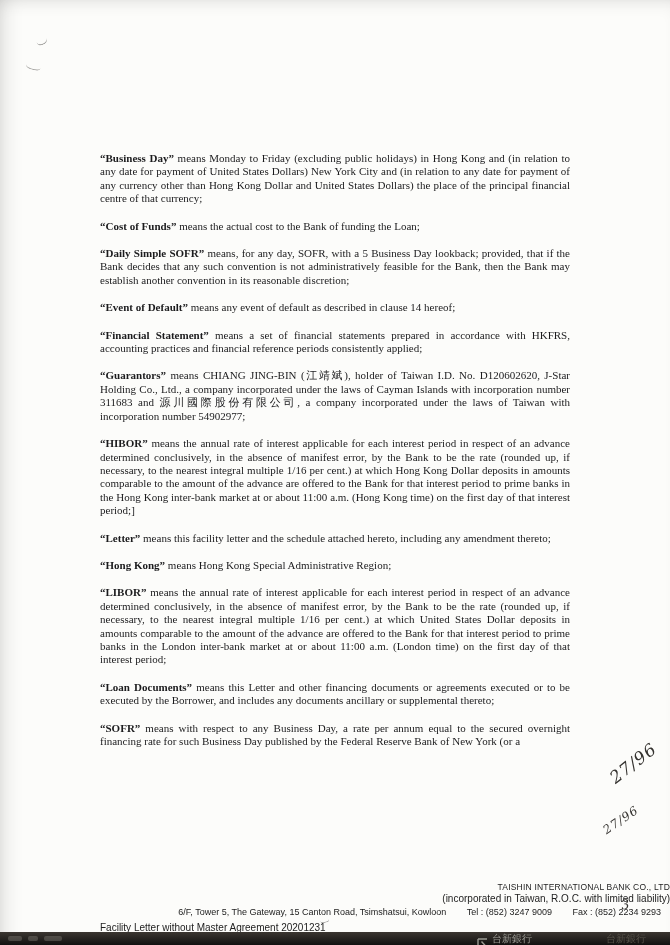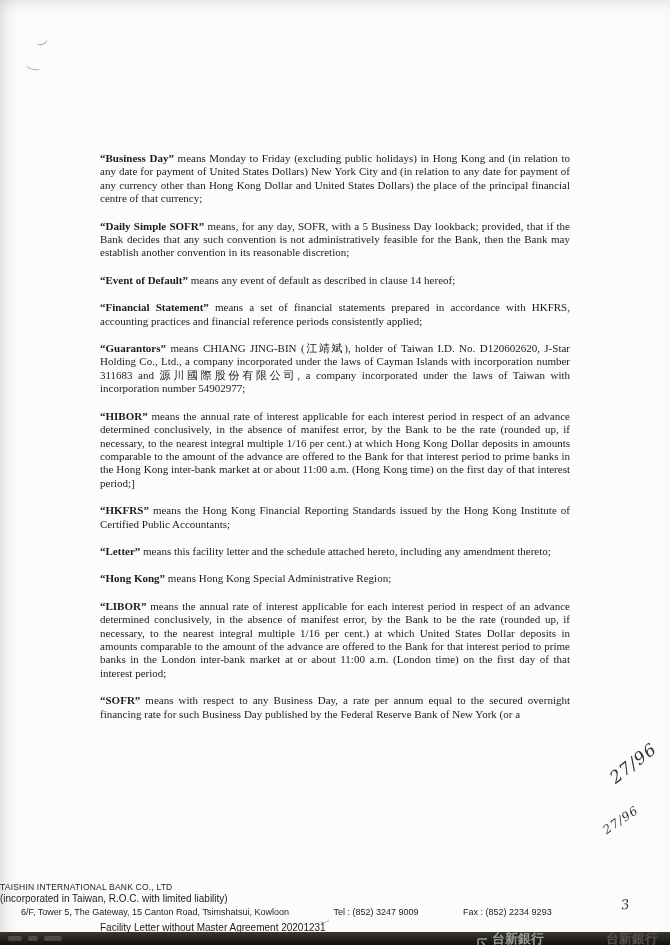--- a/index.html
+++ b/index.html
@@ -7,68 +7,69 @@
     position:relative;width:670px;height:945px;background:#fcfcfa;overflow:hidden;
     font-family:"Liberation Serif",serif;color:#1b1b1d;
     box-shadow:inset 14px 0 22px -14px rgba(0,0,0,.18), inset 0 12px 20px -14px rgba(0,0,0,.14);
   }
   .content{
     position:absolute;left:100px;top:137px;width:470px;
     font-size:11px;line-height:13.4px;text-align:justify;margin-top:15px;
   }
   .content p{margin:0 0 14px 0;}
   .content b{font-weight:bold;}
-  .footer{position:absolute;left:0;top:881px;width:670px;text-align:left;
+  .footer{position:absolute;left:0;top:881px;width:670px;text-align:right;
     font-family:"Liberation Sans",sans-serif;color:#222;}
   .footer .bank{font-size:8.5px;letter-spacing:.2px;line-height:12px;}
   .footer .inc{font-size:10px;line-height:12px;}
   .footer .addr{font-size:9px;line-height:15px;}
-  .footer .addr span{margin:0 21px;}
+  .footer .addr span{margin:0 9px;}
   .docref{position:absolute;left:100px;top:922px;font-size:10px;
     font-family:"Liberation Sans",sans-serif;color:#222;}
   .hw{position:absolute;font-family:"DejaVu Serif",serif;font-style:italic;color:#34322f;}
   .hw1{left:606px;top:753px;font-size:17px;transform:rotate(-38deg);letter-spacing:1px;}
   .hw2{left:601px;top:813px;font-size:12px;transform:rotate(-34deg);letter-spacing:1px;}
   .hw3{left:621px;top:897px;font-size:13px;transform:rotate(-8deg);}
   .pm{position:absolute;pointer-events:none;}
   .pm1{left:36px;top:36px;width:11px;height:8px;border-bottom:1.5px solid rgba(70,68,64,.55);
     border-radius:50%;transform:rotate(-22deg);}
   .pm2{left:26px;top:62px;width:15px;height:7px;border-bottom:1.5px solid rgba(70,68,64,.45);
     border-radius:45%;transform:rotate(14deg);}
   .pm3{left:320px;top:917px;width:9px;height:5px;border-bottom:1.2px solid rgba(70,68,64,.5);
     border-radius:50%;transform:rotate(-12deg);}
   .scan-strip{position:absolute;left:0;bottom:0;width:670px;height:13px;
     background:linear-gradient(#3b3631,#121110);}
   .smudge{position:absolute;top:4px;height:5px;background:rgba(150,145,138,.35);border-radius:2px;}
   .sm1{left:8px;width:14px;} .sm2{left:28px;width:10px;} .sm3{left:44px;width:18px;}
-  .brand{position:absolute;top:1px;font-size:13px;line-height:11px;
-    font-family:"Liberation Sans",sans-serif;font-weight:bold;}
+  .brand{position:absolute;top:1px;font-size:10px;line-height:11px;
+    font-family:"Liberation Sans",sans-serif;}
   .brand-main{left:492px;color:#9b9a93;}
   .brand-faint{left:606px;color:#565249;}
   .logo{position:absolute;left:477px;top:2px;}
 </style>
 </head>
 <body>
 
 <div class="page">
 
   <div class="pm pm1"></div>
   <div class="pm pm2"></div>
 
   <div class="content">
     <p><b>“Business Day”</b><span> means Monday to Friday (excluding public holidays) in Hong Kong and (in relation to any date for payment of United States Dollars) New York City and (in relation to any date for payment of any currency other than Hong Kong Dollar and United States Dollars) the place of the principal financial centre of that currency;</span></p>
+    <p><b>“Cost of Funds”</b><span> means the actual cost to the Bank of funding the Loan;</span></p>
     <p><b>“Daily Simple SOFR”</b><span> means, for any day, SOFR, with a 5 Business Day lookback; provided, that if the Bank decides that any such convention is not administratively feasible for the Bank, then the Bank may establish another convention in its reasonable discretion;</span></p>
     <p><b>“Event of Default”</b><span> means any event of default as described in clause 14 hereof;</span></p>
     <p><b>“Financial Statement”</b><span> means a set of financial statements prepared in accordance with HKFRS, accounting practices and financial reference periods consistently applied;</span></p>
     <p><b>“Guarantors”</b><span> means CHIANG JING-BIN (江靖斌), holder of Taiwan I.D. No. D120602620, J-Star Holding Co., Ltd., a company incorporated under the laws of Cayman Islands with incorporation number 311683 and 源川國際股份有限公司, a company incorporated under the laws of Taiwan with incorporation number 54902977;</span></p>
     <p><b>“HIBOR”</b><span> means the annual rate of interest applicable for each interest period in respect of an advance determined conclusively, in the absence of manifest error, by the Bank to be the rate (rounded up, if necessary, to the nearest integral multiple 1/16 per cent.) at which Hong Kong Dollar deposits in amounts comparable to the amount of the advance are offered to the Bank for that interest period to prime banks in the Hong Kong inter-bank market at or about 11:00 a.m. (Hong Kong time) on the first day of that interest period;]</span></p>
-    <p><b>“HKFRS”</b><span> means the Hong Kong Financial Reporting Standards issued by the Hong Kong Institute of Certified Public Accountants;</span></p>
     <p><b>“Letter”</b><span> means this facility letter and the schedule attached hereto, including any amendment thereto;</span></p>
     <p><b>“Hong Kong”</b><span> means Hong Kong Special Administrative Region;</span></p>
     <p><b>“LIBOR”</b><span> means the annual rate of interest applicable for each interest period in respect of an advance determined conclusively, in the absence of manifest error, by the Bank to be the rate (rounded up, if necessary, to the nearest integral multiple 1/16 per cent.) at which United States Dollar deposits in amounts comparable to the amount of the advance are offered to the Bank for that interest period to prime banks in the London inter-bank market at or about 11:00 a.m. (London time) on the first day of that interest period;</span></p>
+    <p><b>“Loan Documents”</b><span> means this Letter and other financing documents or agreements executed or to be executed by the Borrower, and includes any documents ancillary or supplemental thereto;</span></p>
     <p><b>“SOFR”</b><span> means with respect to any Business Day, a rate per annum equal to the secured overnight financing rate for such Business Day published by the Federal Reserve Bank of New York (or a</span></p>
   </div>
 
   <div class="hw hw1">27/96</div>
   <div class="hw hw2">27/96</div>
   <div class="hw hw3">3</div>
 
   <div class="footer">
     <div class="bank">TAISHIN INTERNATIONAL BANK CO., LTD</div>
     <div class="inc">(incorporated in Taiwan, R.O.C. with limited liability)</div>

